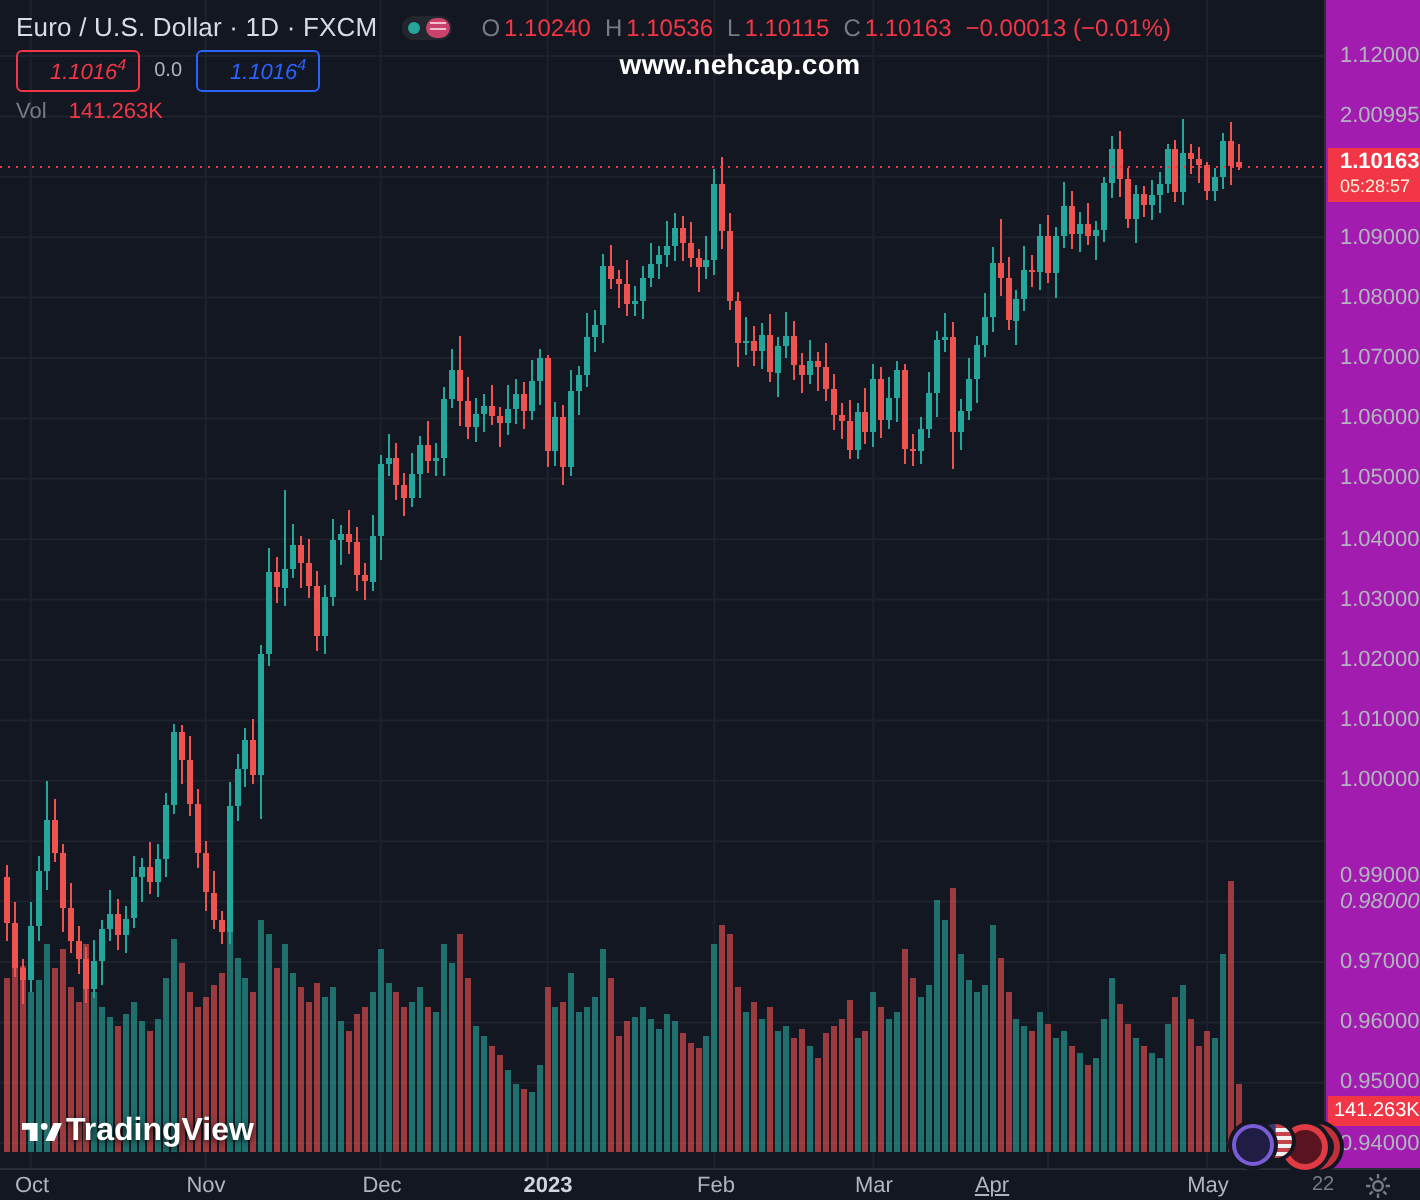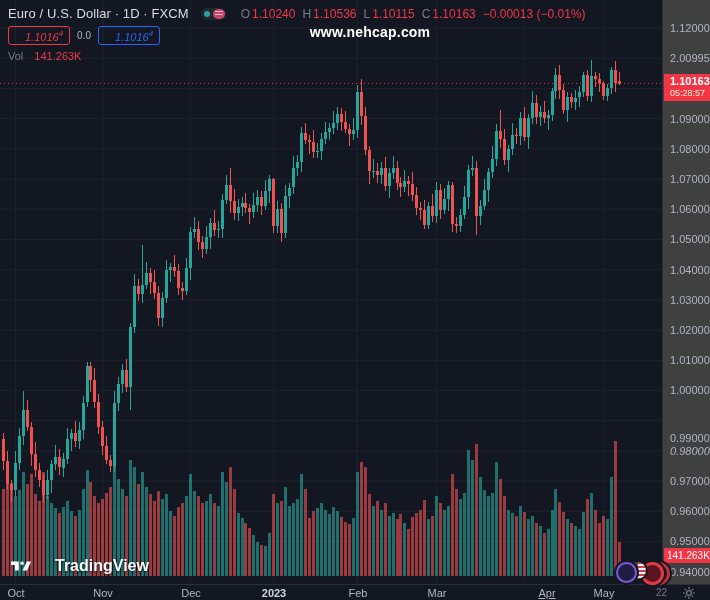--- a/index.html
+++ b/index.html
@@ -4,21 +4,21 @@
 <style>
   html,body{margin:0;padding:0;background:#0b0e15;}
   .app{position:relative;width:710px;height:600px;background:#131722;overflow:hidden;
        font-family:"Liberation Sans", sans-serif; -webkit-font-smoothing:antialiased;}
 
   
   #plot{position:absolute;left:0;top:0;width:662px;height:584px;}
   .grid{stroke:#1e222d;stroke-width:1;}
 
   
-  .price-axis{position:absolute;left:662px;top:0;width:48px;height:584px;border-left:1px solid #2a2e39;background:#404040;}
+  .price-axis{position:absolute;left:662px;top:0;width:48px;height:584px;border-left:1px solid #2a2e39;background:#a21caf;}
   .ptick{position:absolute;left:7px;font-size:11px;color:#b2b5be;white-space:nowrap;}
   .price-tag{position:absolute;left:1px;width:47px;background:#f23645;color:#fff;padding:2px 0 2px 6px;line-height:11px;}
   .price-tag .p{font-size:11px;font-weight:bold;}
   .price-tag .cd{font-size:9px;color:rgba(255,255,230,.92);margin-top:1px;}
   .vol-tag{position:absolute;left:1px;width:47px;background:#f23645;color:#fff;font-size:10px;padding:2px 0 2px 3px;}
 
   
   .time-axis{position:absolute;left:0;top:584px;width:710px;height:16px;border-top:1px solid #2a2e39;background:#131722;}
   .mtick{position:absolute;top:2px;font-size:11px;color:#b2b5be;transform:translateX(-50%);white-space:nowrap;}
   .mtick.year{color:#d1d4dc;font-weight:bold;}
@@ -42,21 +42,21 @@
   .sell{border-color:#f23645;color:#f23645;}
   .buy{border-color:#2962ff;color:#2962ff;}
   .spread{color:#b2b5be;font-size:10px;margin:0 7px;}
   .lrow3{margin-top:6px;font-size:11px;}
   .lrow3 .k{color:#787b86;}
   .lrow3 .v{color:#f23645;margin-left:8px;}
 
   .watermark{position:absolute;left:370px;top:24px;transform:translateX(-50%);color:#fff;font-size:14px;font-weight:bold;z-index:4;letter-spacing:.2px;}
 
   
-  .tv-logo{position:absolute;left:11px;top:557px;z-index:6;display:flex;align-items:center;gap:24px;
+  .tv-logo{position:absolute;left:11px;top:557px;z-index:6;display:flex;align-items:center;gap:2px;
            color:#fff;font-size:16px;font-weight:bold;text-shadow:0 1px 3px rgba(0,0,0,.8);}
 
   
   .events{position:absolute;left:616px;top:561px;width:44px;height:20px;z-index:6;}
   .events .c{position:absolute;width:17px;height:17px;border-radius:50%;box-shadow:0 0 0 2px #131722;}
   .ev-moon{left:0;top:1px;background:#201d45;border:2px solid #7a5cd6;width:13px;height:13px;z-index:5;}
   .ev-eu{left:8px;top:1px;background:#1b47c4;z-index:3;}
   .ev-us{left:13px;top:1px;z-index:4;overflow:hidden;
      background-image:linear-gradient(#3c3b6e,#3c3b6e),repeating-linear-gradient(180deg,#c5434b 0,#c5434b 2px,#f2f2f2 2px,#f2f2f2 4px);
      background-size:52% 46%,100% 100%;background-repeat:no-repeat;background-position:left top,0 0;}
@@ -631,21 +631,21 @@
   </div>
 
   <div class="time-axis">
     <div id="mticks">
         <div class="mtick" style="left: 16px;">Oct</div>
         <div class="mtick" style="left: 103px;">Nov</div>
         <div class="mtick" style="left: 191px;">Dec</div>
         <div class="mtick year" style="left: 274px;">2023</div>
         <div class="mtick" style="left: 358px;">Feb</div>
         <div class="mtick" style="left: 437px;">Mar</div>
-        <div class="mtick" style="left: 547px; text-decoration: underline;">Apr</div>
+        <div class="mtick" style="left: 496px; text-decoration: underline;">Apr</div>
         <div class="mtick" style="left: 604px;">May</div>
       </div>
     <span class="corner-time">22</span>
     <span class="gear">
       <svg width="14" height="14" viewBox="0 0 14 14">
           <g stroke="#787b86" stroke-width="1.2" fill="none">
         <circle cx="7" cy="7" r="2.4"></circle>
         <path d="M7 1v2.2M7 10.8V13M1 7h2.2M10.8 7H13M2.8 2.8l1.5 1.5M9.7 9.7l1.5 1.5M11.2 2.8L9.7 4.3M4.3 9.7l-1.5 1.5"></path>
       </g>
         </svg>

